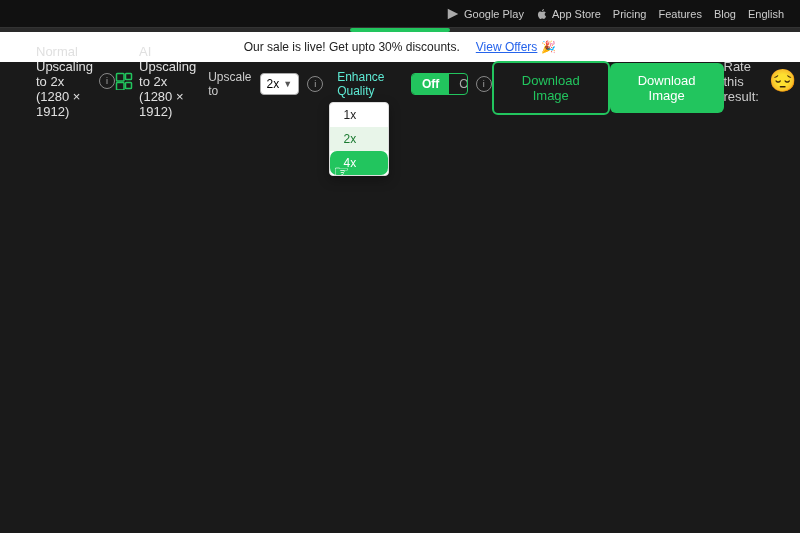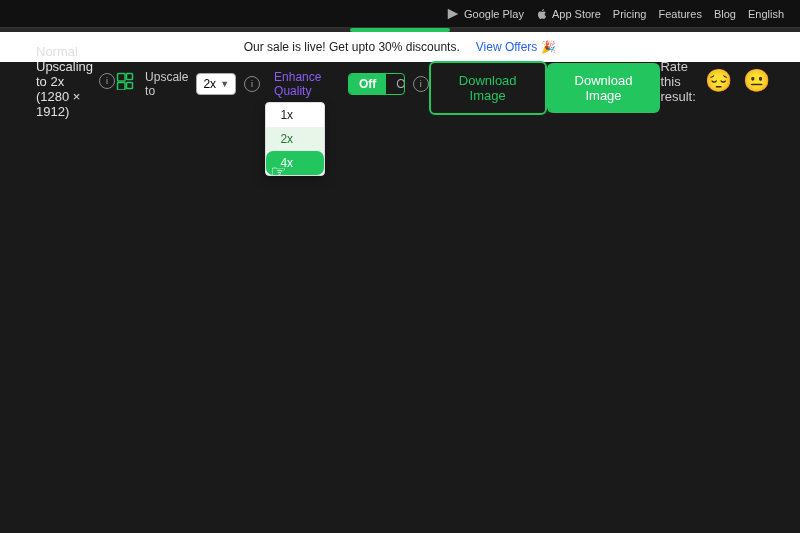--- a/index.html
+++ b/index.html
@@ -47,20 +47,21 @@
       height: 30px;
       display: flex;
       align-items: center;
       justify-content: center;
       font-size: 12px;
       color: #222;
       gap: 4px;
     }
     .sale-banner a {
       color: #2563eb;
+      text-decoration: underline;
       cursor: pointer;
       margin-left: 12px;
     }
 
     
     .progress-bar-container {
       height: 4px;
       background: #2a2a2a;
       position: relative;
     }
@@ -166,21 +167,21 @@
       border-radius: 4px;
       padding: 3px 6px;
       font-size: 12px;
       display: flex;
       align-items: center;
       gap: 4px;
       cursor: pointer;
       position: relative;
     }
     .enhance-label {
-      color: #8b5cf6;
+      color: #5eead4;
       font-size: 12px;
       margin-left: 6px;
     }
     .toggle-group {
       display: flex;
       border: 1px solid #22c55e;
       border-radius: 4px;
       overflow: hidden;
     }
     .toggle-off {
@@ -339,20 +340,21 @@
     </div>
     <div class="label-ai">
       <div class="ai-upscale-icon">
         <svg width="18" height="18" viewBox="0 0 24 24" fill="none">
           <rect x="2" y="2" width="10" height="10" rx="1" stroke="#22c55e" stroke-width="2"></rect>
           <rect x="14" y="2" width="8" height="8" rx="1" stroke="#22c55e" stroke-width="2"></rect>
           <rect x="14" y="14" width="8" height="8" rx="1" stroke="#22c55e" stroke-width="2"></rect>
           <rect x="2" y="14" width="10" height="10" rx="1" stroke="#22c55e" stroke-width="2"></rect>
         </svg>
       </div>
+      <span>AI Upscaling to 2x (1280 × 1912)</span>
     </div>
   </div>
 
   <div class="images-row">
 
     <div class="image-panel">
       <svg width="100%" height="100%" viewBox="0 0 360 270" xmlns="http://www.w3.org/2000/svg" preserveAspectRatio="xMidYMid slice">
         <defs>
           <radialGradient id="skyGrad" cx="50%" cy="30%" r="70%">
             <stop offset="0%" stop-color="#d4920a"></stop>

